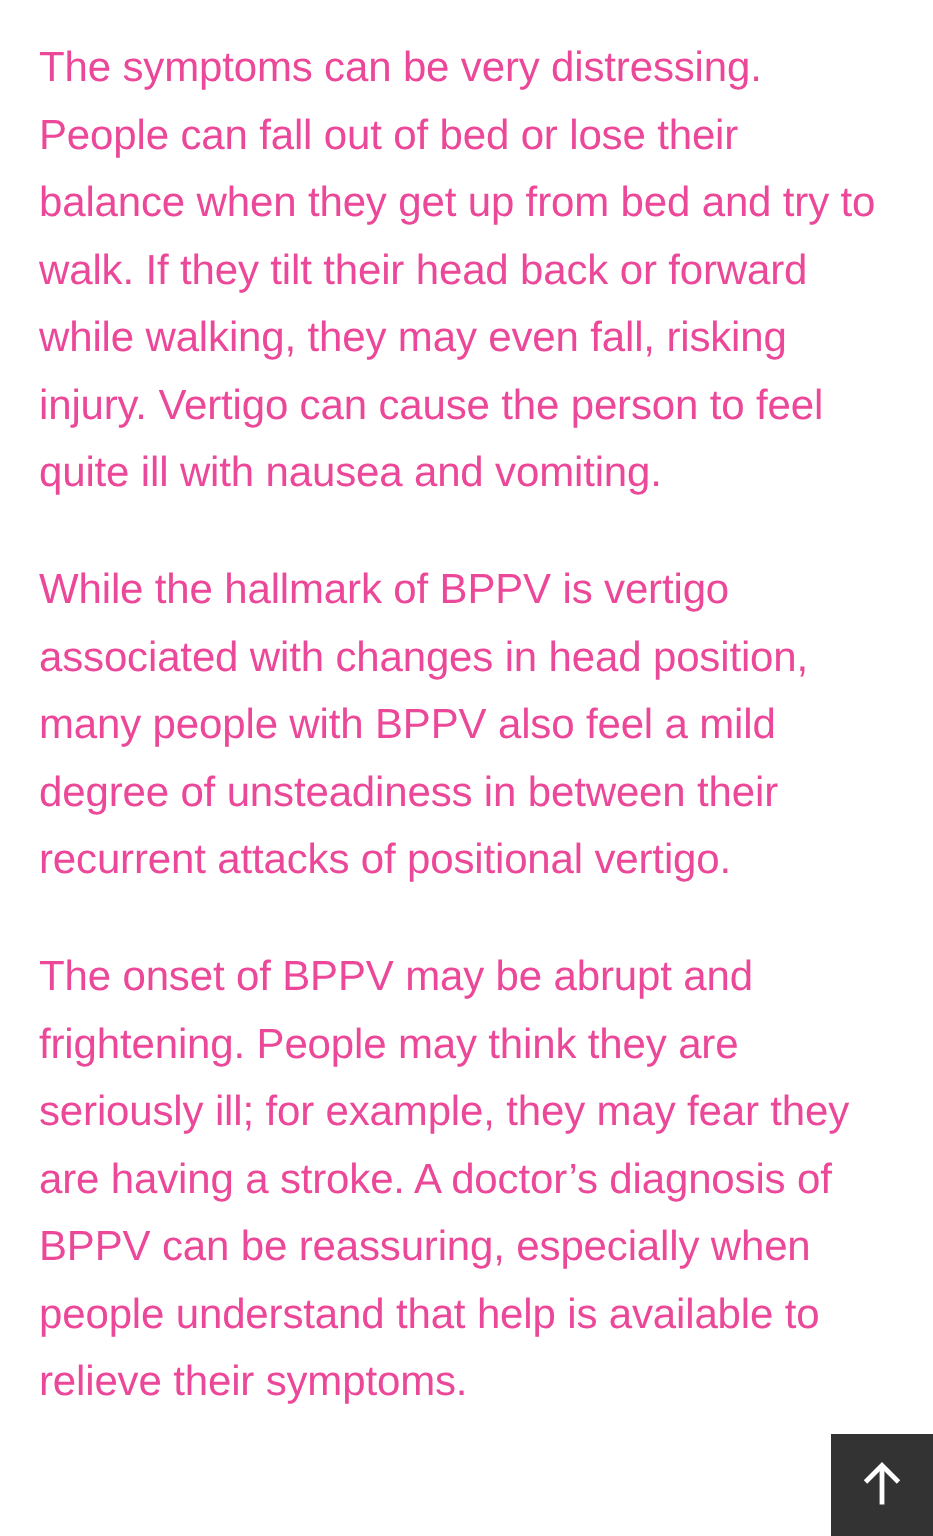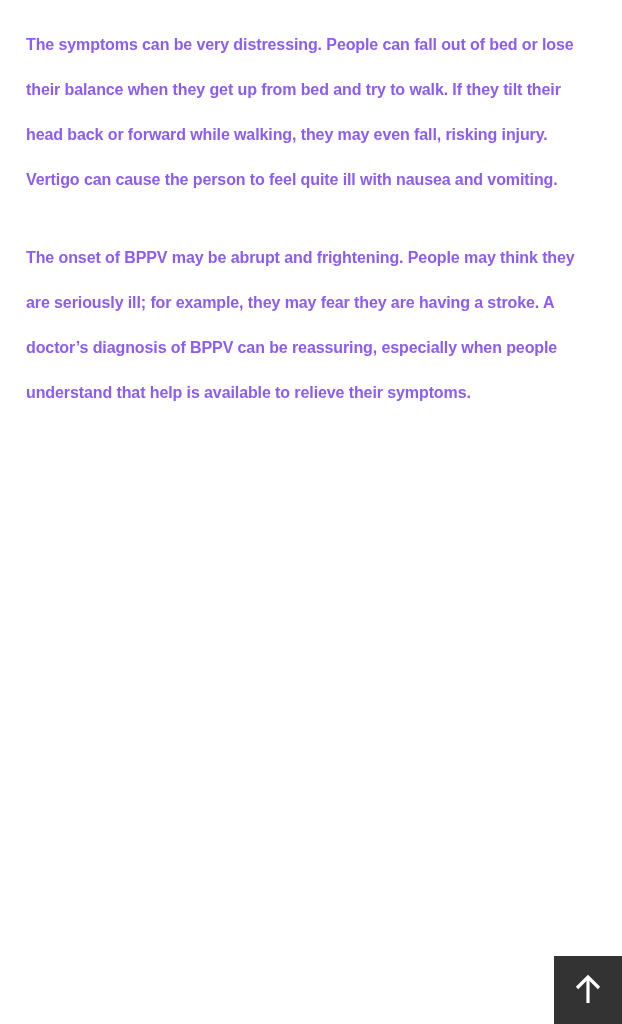--- a/index.html
+++ b/index.html
@@ -12,26 +12,26 @@
     height: 1024px;
     position: relative;
     overflow: hidden;
     font-family: "Liberation Sans", sans-serif;
   }
   .article {
     padding: 22px 26px 0 26px;
     box-sizing: border-box;
   }
   .para {
-    font-size: 16px;
+    font-size: 28px;
     line-height: 45px;
-    color: #8b5cf6;
+    color: #ec4899;
     margin: 0 0 33px 0;
     letter-spacing: -0.1px;
-    font-weight: 700;
+    font-weight: 400;
   }
   .para:last-child {
     margin-bottom: 0;
   }
   .scroll-top-button {
     position: absolute;
     right: 0px;
     bottom: 0px;
     width: 68px;
     height: 68px;
@@ -43,20 +43,21 @@
   }
   .scroll-top-button svg {
     display: block;
   }
 </style>
 </head>
 <body>
 
 <div class="article">
   <p class="para">The symptoms can be very distressing. People can fall out of bed or lose their balance when they get up from bed and try to walk. If they tilt their head back or forward while walking, they may even fall, risking injury. Vertigo can cause the person to feel quite ill with nausea and vomiting.</p>
+  <p class="para">While the hallmark of BPPV is vertigo associated with changes in head position, many people with BPPV also feel a mild degree of unsteadiness in between their recurrent attacks of positional vertigo.</p>
   <p class="para">The onset of BPPV may be abrupt and frightening. People may think they are seriously ill; for example, they may fear they are having a stroke. A doctor’s diagnosis of BPPV can be reassuring, especially when people understand that help is available to relieve their symptoms.</p>
 </div>
 
 <div class="scroll-top-button">
   <span>
     <svg width="34" height="34" viewBox="0 0 34 34" aria-hidden="true">
       <path d="M17 4 L17 30" stroke="#ffffff" stroke-width="3.2" fill="none"></path>
       <path d="M6 15 L17 4 L28 15" stroke="#ffffff" stroke-width="3.2" fill="none" stroke-linecap="butt" stroke-linejoin="miter"></path>
     </svg>
   </span>

